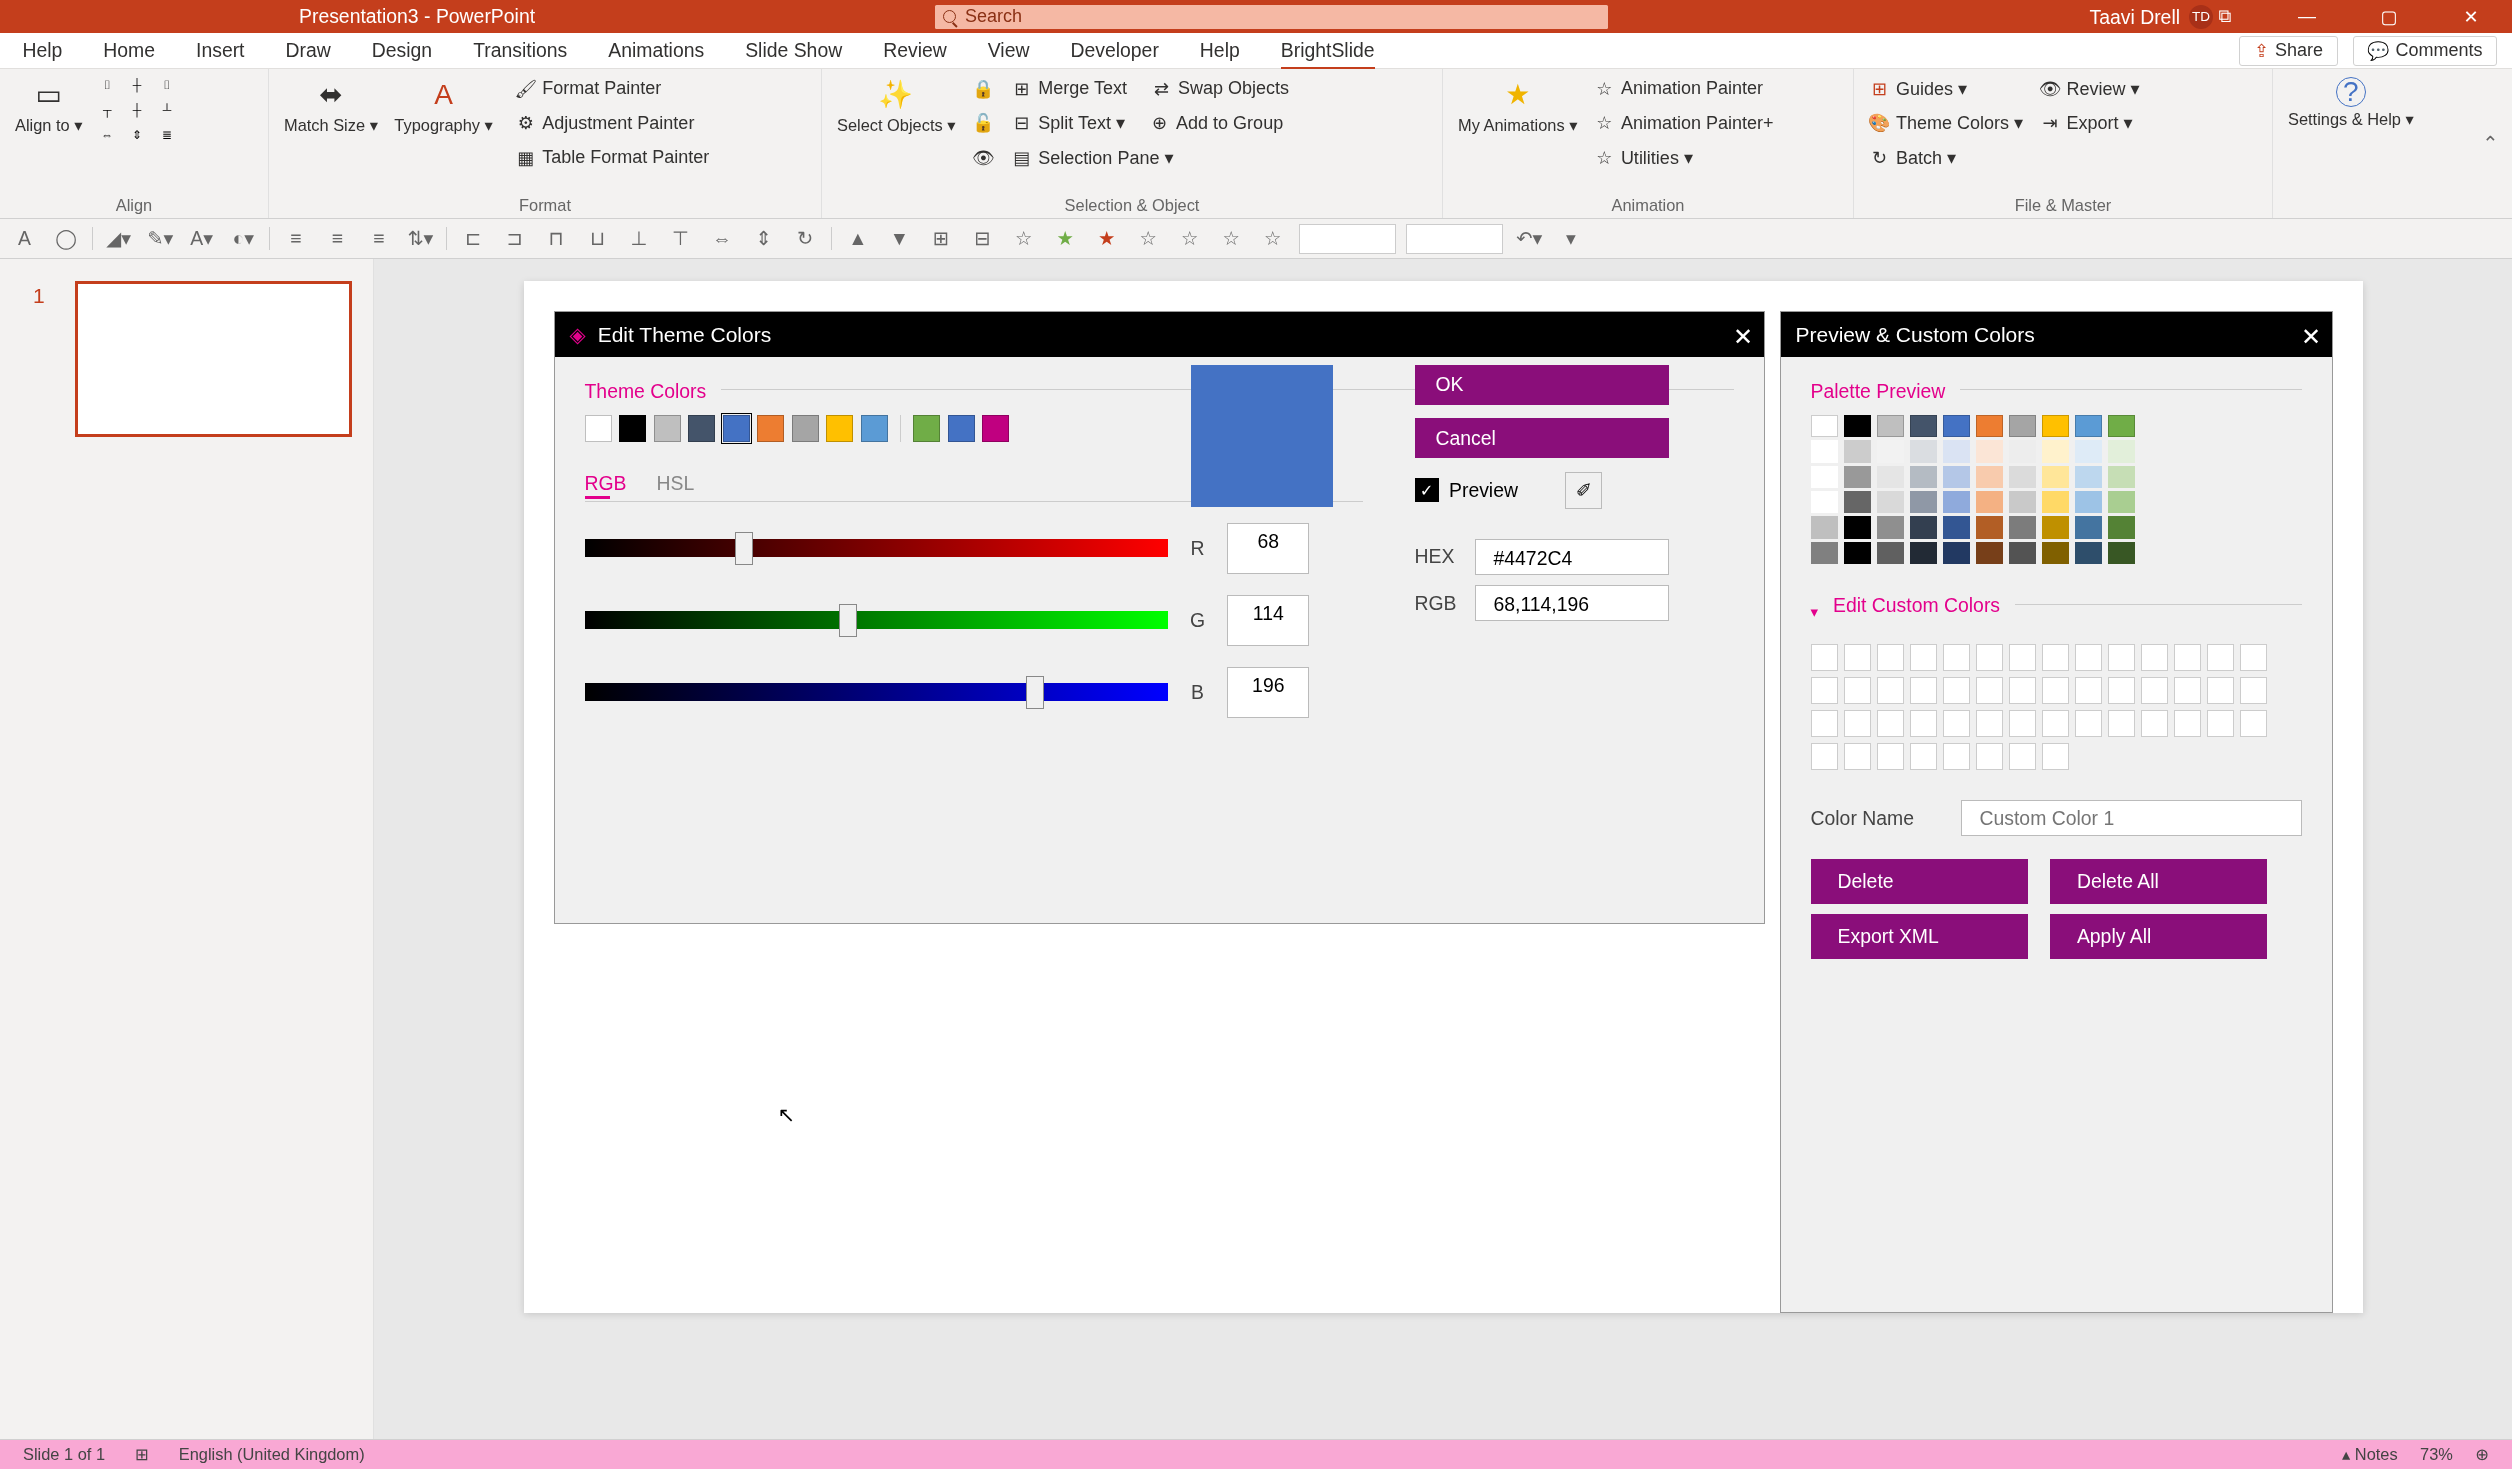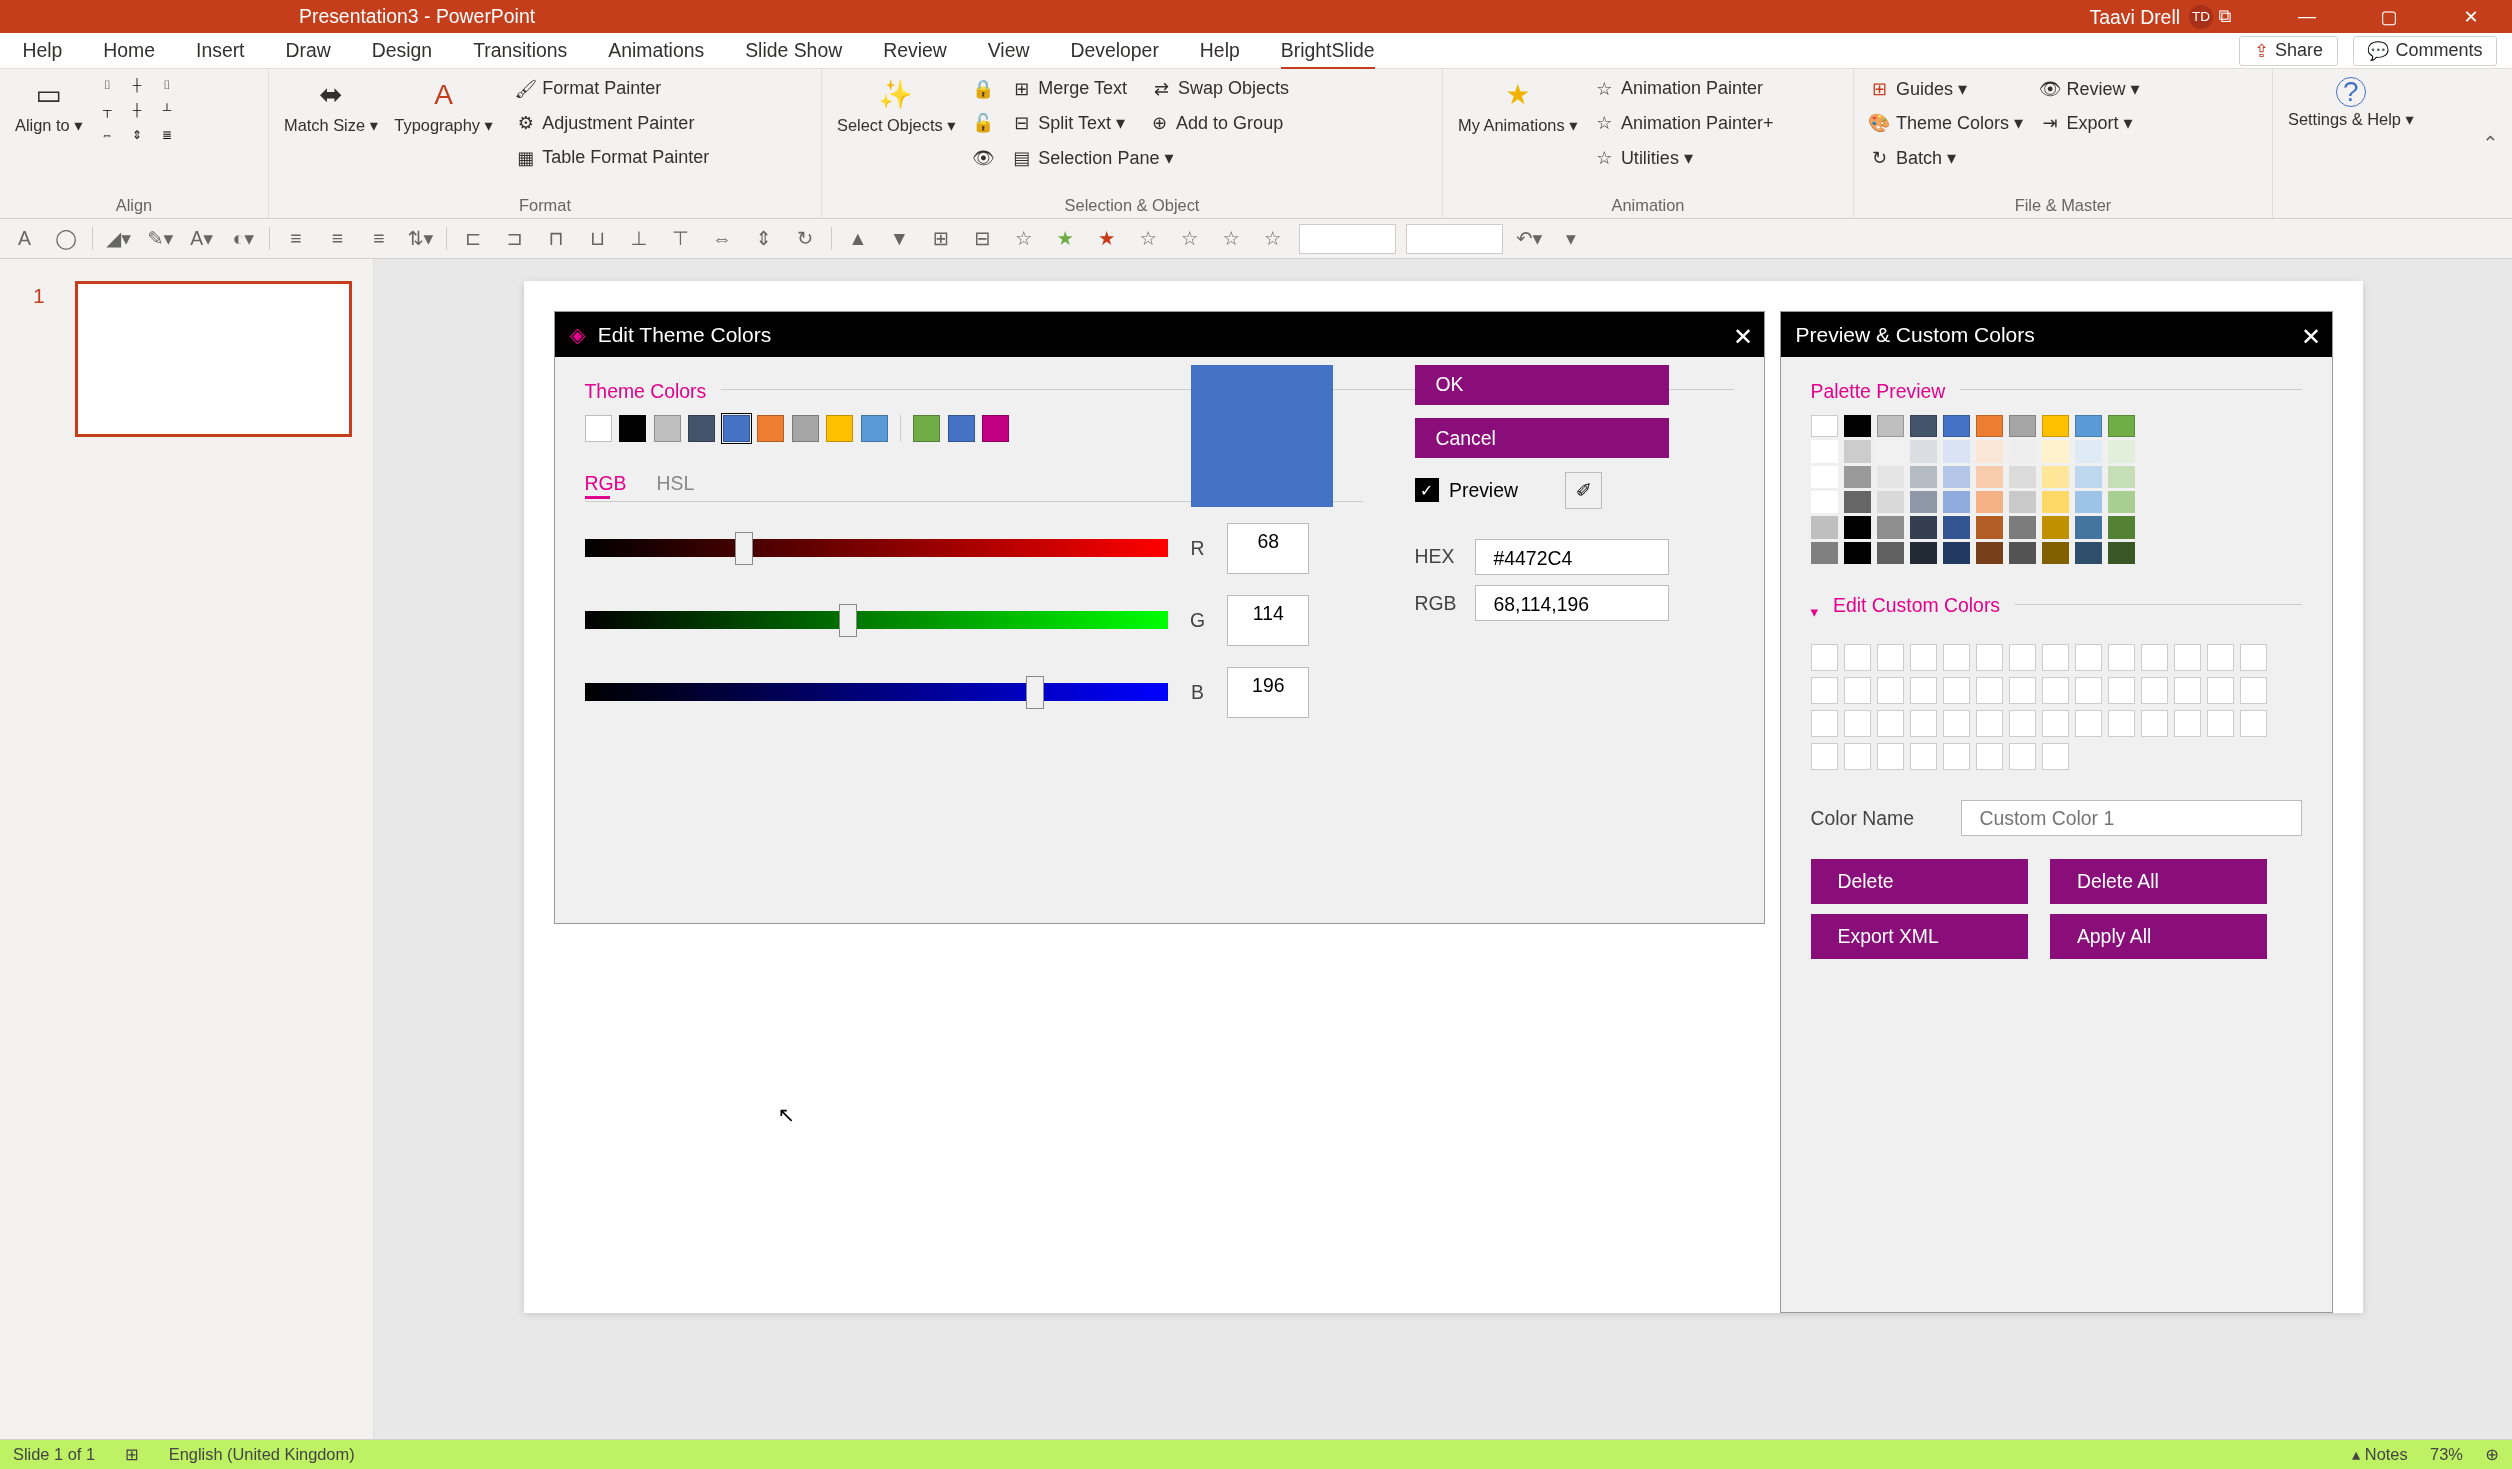--- a/index.html
+++ b/index.html
@@ -92,28 +92,32 @@
 .palette-col { display: flex; flex-direction: column; gap: 3px; }
 .pcell { width: 27px; height: 22.4px; }
 
 .cust-grid { display: flex; flex-wrap: wrap; gap: 6px; width: 464px; margin-top: 15px; }
 .cust-cell { width: 27px; height: 27px; border: 0.7px solid #ccc; background: #fff; }
 
 .btn-row { display: flex; gap: 22.4px; margin-top: 22.4px; }
 .btn-sm { height: 45px; background: #8a0e7a; color: #fff; font-size: 19.4px; display: flex; align-items: center; padding: 0 27px; }
 
 
-.statusbar { height: 30px; background: #bef264; border-top: 0.7px solid #d0d0d0; display: flex; align-items: center; padding: 0 13px; font-size: 16.4px; color: #444; gap: 30px; }
+.statusbar { height: 30px; background: #f9a8d4; border-top: 0.7px solid #d0d0d0; display: flex; align-items: center; padding: 0 23px; font-size: 16.4px; color: #444; gap: 30px; }
 .statusbar-right { margin-left: auto; display: flex; gap: 22.4px; align-items: center; }
 </style>
 </head>
 <body>
 
 <div class="titlebar">
   <span class="titlebar-title">Presentation3  -  PowerPoint</span>
+  <div class="titlebar-search">
+    <span class="titlebar-search-icon"></span>
+    <span>Search</span>
+  </div>
   <div class="titlebar-user">
     <span>Taavi Drell</span>
     <span class="titlebar-avatar">TD</span>
   </div>
   <div class="win-controls">
     <div class="win-btn">⧉</div>
     <div class="win-btn">―</div>
     <div class="win-btn">▢</div>
     <div class="win-btn">✕</div>
   </div>

